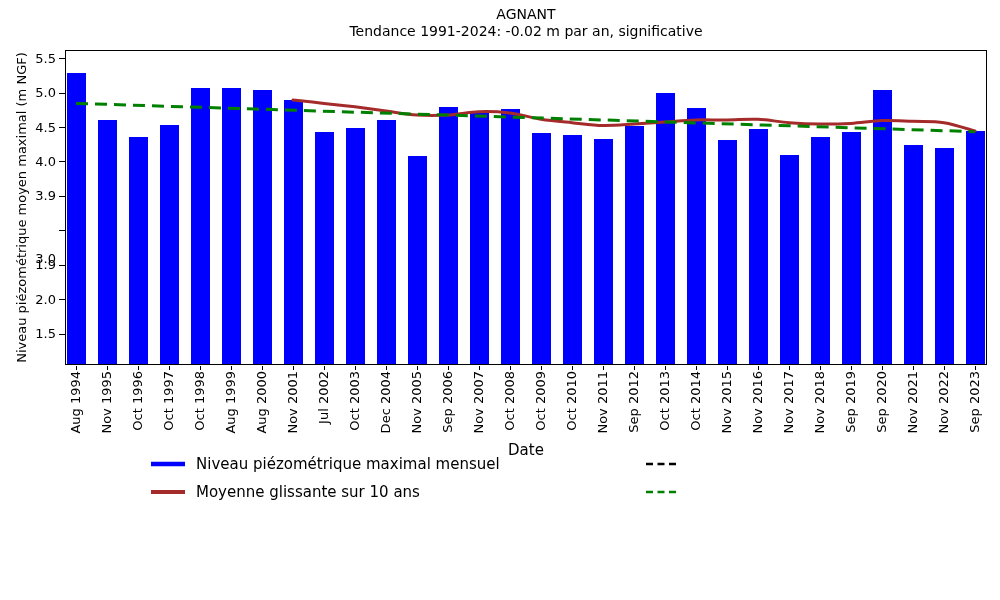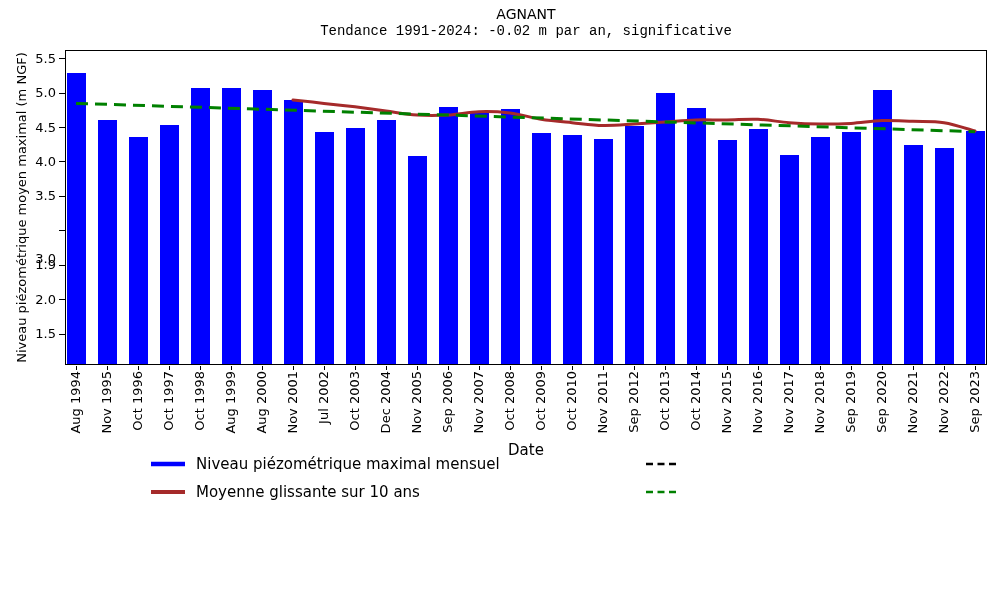--- a/index.html
+++ b/index.html
@@ -26,21 +26,21 @@
   .legend-swatch{position:absolute;left:0;top:0;}
   .legend-label{position:absolute;left:46px;top:0;height:18px;line-height:19px;
     font-size:15px;white-space:nowrap;}
   svg{display:block;}
 </style>
 </head>
 <body>
 
 <div class="figure">
   <div class="title-line" style="top:6px;">AGNANT</div>
-  <div class="title-line" style="top:23px;font-family:Liberation Mono, monospace;">Tendance 1991-2024: -0.02 m par an, significative</div>
+  <div class="title-line" style="top:23px;">Tendance 1991-2024: -0.02 m par an, significative</div>
 
   <div class="ylabel">Niveau piézométrique moyen maximal (m NGF)</div>
 
   <div class="plot" id="plot">
       <div class="bar" style="left: 0.5px; top: 22.0617px; width: 19px; height: 290.938px; background: rgb(0, 0, 255);"></div>
       <div class="bar" style="left: 31.5px; top: 68.9427px; width: 19px; height: 244.057px; background: rgb(0, 0, 255);"></div>
       <div class="bar" style="left: 62.5px; top: 86.1784px; width: 19px; height: 226.822px; background: rgb(0, 0, 255);"></div>
       <div class="bar" style="left: 93.5px; top: 74.4581px; width: 19px; height: 238.542px; background: rgb(0, 0, 255);"></div>
       <div class="bar" style="left: 124.5px; top: 37.2291px; width: 19px; height: 275.771px; background: rgb(0, 0, 255);"></div>
       <div class="bar" style="left: 155.5px; top: 37.2291px; width: 19px; height: 275.771px; background: rgb(0, 0, 255);"></div>
@@ -77,21 +77,21 @@
   <div id="axes">
       <div class="ytick-mark" style="top: 58.0837px;"></div>
       <div class="ytick-label" style="top: 49.5837px;">5.5</div>
       <div class="ytick-mark" style="top: 92.5551px;"></div>
       <div class="ytick-label" style="top: 84.0551px;">5.0</div>
       <div class="ytick-mark" style="top: 127.026px;"></div>
       <div class="ytick-label" style="top: 118.526px;">4.5</div>
       <div class="ytick-mark" style="top: 161.498px;"></div>
       <div class="ytick-label" style="top: 152.998px;">4.0</div>
       <div class="ytick-mark" style="top: 195.969px;"></div>
-      <div class="ytick-label" style="top: 187.469px;">3.5</div>
+      <div class="ytick-label" style="top: 187.469px;">3.9</div>
       <div class="ytick-mark" style="top: 230.441px;"></div>
       <div class="ytick-label" style="top: 221.941px; margin-top: 28px;">3.0</div>
       <div class="ytick-mark" style="top: 264.912px;"></div>
       <div class="ytick-label" style="top: 256.412px;">1.9</div>
       <div class="ytick-mark" style="top: 299.383px;"></div>
       <div class="ytick-label" style="top: 290.883px;">2.0</div>
       <div class="ytick-mark" style="top: 333.855px;"></div>
       <div class="ytick-label" style="top: 325.355px;">1.5</div>
       <div class="xtick-mark" style="left: 75.5px;"></div>
       <div class="xtick-label" style="right: 931px;">Aug 1994</div>

